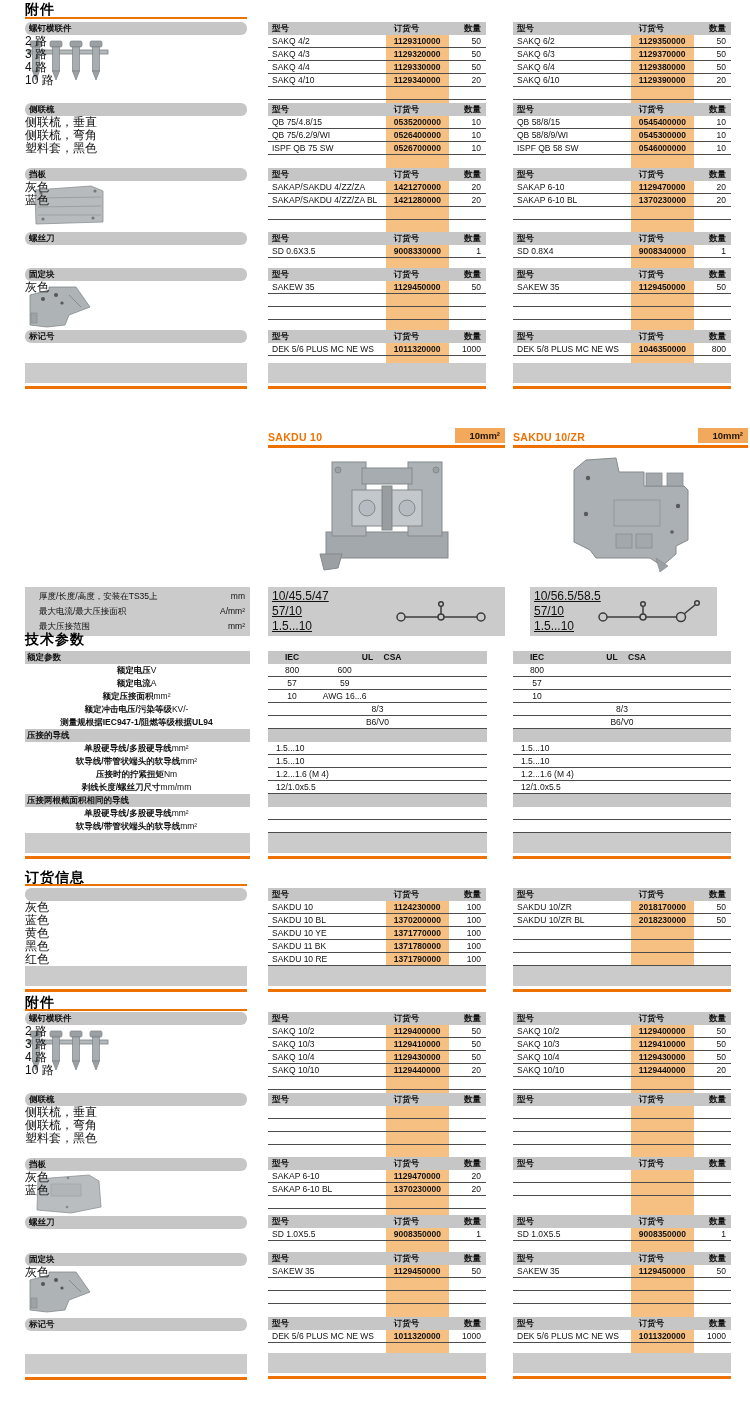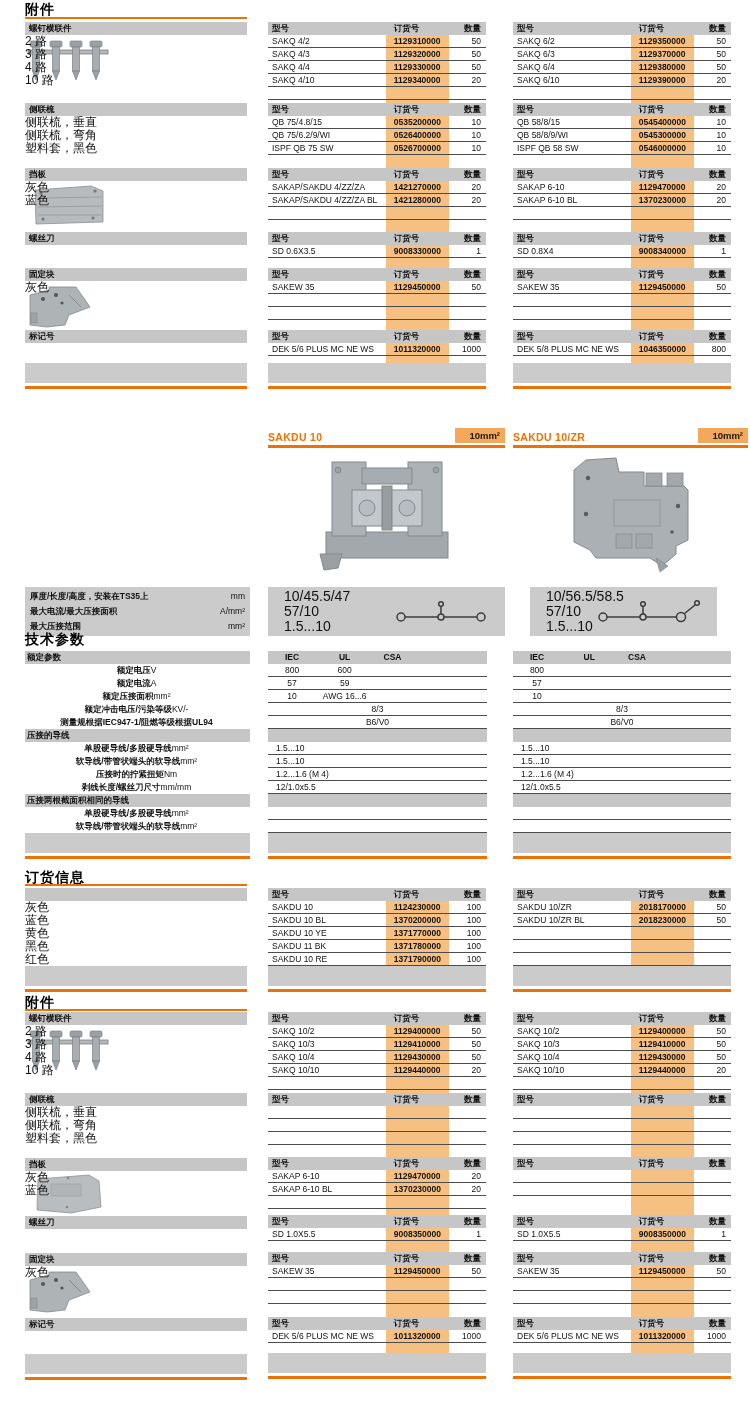--- a/index.html
+++ b/index.html
@@ -3,21 +3,21 @@
 <meta charset="utf-8">
 <style>
   html,body{margin:0;padding:0;background:#fff;}
   body{font-family:"Liberation Sans","DejaVu Sans",sans-serif;color:#111;}
   #canvas{position:relative;width:750px;height:1409px;background:#fff;overflow:hidden;}
   .sec{position:absolute;left:0;width:750px;}
   .sec-title{position:absolute;font-size:14px;font-weight:bold;color:#000;letter-spacing:1px;white-space:nowrap;}
   .rule{position:absolute;height:2px;background:#EE7203;}
   .lcol,.pcol,.tcol,.prodcol{position:absolute;}
   
-  .lbar{height:13px;background:#C6C6C6;font-size:8.5px;font-weight:bold;line-height:13.5px;padding-left:4px;box-sizing:border-box;position:relative;z-index:1;}
+  .lbar{height:13px;background:#C6C6C6;font-size:8.5px;font-weight:bold;line-height:13.5px;padding-left:4px;box-sizing:border-box;position:relative;z-index:1;border-radius:6px;}
   .lgroup{position:relative;}
   .llab{height:13px;line-height:13px;font-size:12px;text-align:left;padding-right:2px;position:relative;z-index:1;}
   .imgabs{position:absolute;z-index:0;}
   .band{height:20px;background:#CBCBCB;position:relative;z-index:1;}
   .oline{height:3px;background:#EE7203;margin-top:3px;position:relative;z-index:1;}
   
   .stripe{position:absolute;left:54%;width:29%;top:13px;bottom:26px;background:#F7C083;}
   .ptab{position:relative;}
   .phead{height:13px;background:#C6C6C6;display:grid;grid-template-columns:54% 28% 18%;font-weight:bold;font-size:8.5px;line-height:13.5px;position:relative;}
   .prow{height:13px;display:grid;grid-template-columns:54% 28% 18%;font-size:8.5px;line-height:12.5px;align-items:center;border-bottom:1px solid #4c4c4c;box-sizing:border-box;position:relative;}
@@ -27,30 +27,30 @@
   .c-q{text-align:right;padding-right:5px;}
   
   .prodhead{position:relative;height:17px;}
   .prodname{position:absolute;left:0;bottom:2px;color:#EE7203;font-weight:bold;font-size:10.5px;letter-spacing:.3px;}
   .badge{position:absolute;right:0;top:0;height:15px;line-height:15px;background:#F2A95B;color:#201404;font-weight:bold;font-size:9.5px;padding:0 5px;min-width:50px;text-align:right;box-sizing:border-box;}
   .prodrule{height:2.5px;background:#EE7203;}
   .photo{display:block;margin:8px auto 0;}
   
   .dimbox{position:absolute;top:0;height:49px;background:#CBCBCB;padding-top:2px;box-sizing:border-box;}
   .dimrow{display:flex;justify-content:space-between;height:15px;line-height:15px;padding:0 5px;font-size:8.5px;overflow:hidden;white-space:nowrap;}
-  .dl{font-weight:bold;}
-  .dimval{height:15px;line-height:15px;padding-left:16px;font-size:14px;}
+  .dl{font-weight:normal;margin-left:9px;}
+  .dimval{height:15px;line-height:15px;padding-left:4px;font-size:12px;text-decoration:underline;}
   .schem{position:absolute;top:9px;}
   
   .tsub{height:13px;background:#C6C6C6;font-size:8.5px;font-weight:bold;line-height:13.5px;padding-left:2px;box-sizing:border-box;}
   .trowl{height:13px;display:flex;justify-content:center;font-size:8.5px;line-height:13px;padding:0 4px 0 2px;overflow:hidden;white-space:nowrap;}
   .tl{font-weight:bold;}
   .thead{height:13px;background:#C6C6C6;position:relative;font-weight:bold;font-size:8.5px;line-height:13.5px;}
   .h1{position:absolute;left:0;width:22%;text-align:center;}
-  .h2{position:absolute;left:22%;width:26%;text-align:center;}
+  .h2{position:absolute;left:22%;width:26%;text-align:right;}
   .h3{position:absolute;left:50%;padding-left:6px;}
   .trow{height:13px;border-bottom:1px solid #4c4c4c;box-sizing:border-box;position:relative;font-size:8.5px;line-height:12px;}
   .v1{position:absolute;left:0;width:22%;text-align:center;}
   .v2{position:absolute;left:22%;width:26%;text-align:center;white-space:nowrap;}
   .vc{position:absolute;left:0;width:100%;text-align:center;}
   .vl{position:absolute;left:8px;white-space:nowrap;}
 </style>
 </head>
 <body>
 

